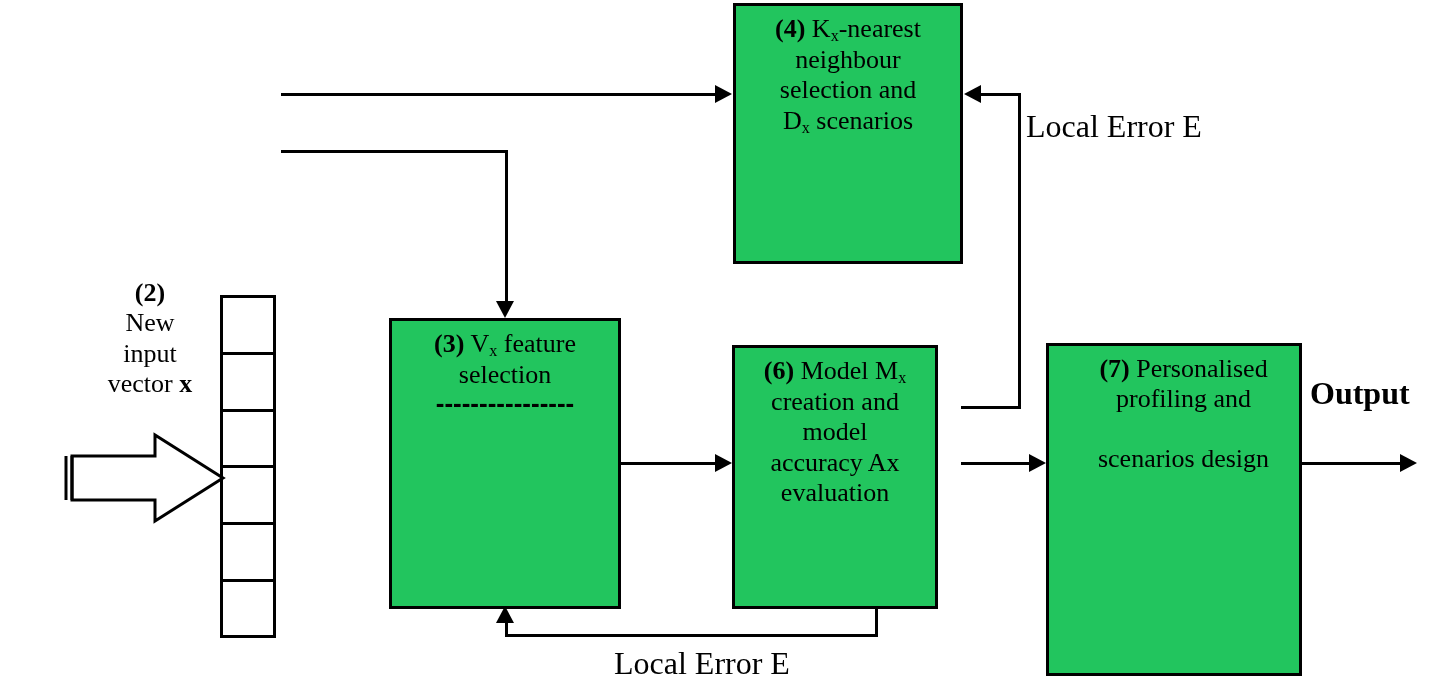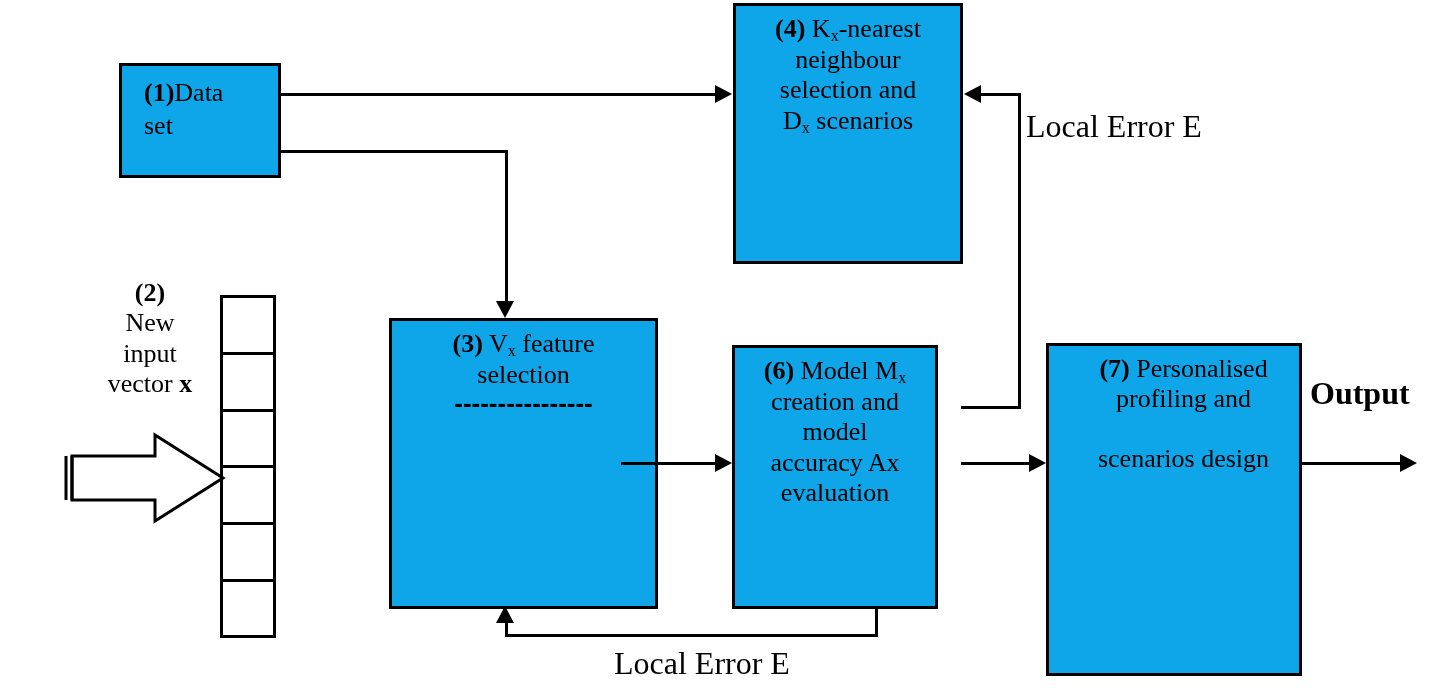--- a/index.html
+++ b/index.html
@@ -12,21 +12,21 @@
     width: 1432px;
     height: 698px;
     background: #ffffff;
     overflow: hidden;
     font-family: "Liberation Serif", "DejaVu Serif", serif;
     color: #000000;
   }
   .box {
     position: absolute;
     border: 3px solid #000;
-    background: #0ea5e9;
+    background: #22c55e;
     box-sizing: border-box;
     text-align: center;
     line-height: 1.16;
   }
   .box-text {
     display: block;
     padding: 8px 6px 0 6px;
     font-size: 26px;
   }
   .num { font-weight: bold; }
@@ -34,21 +34,21 @@
     font-size: 0.62em;
     vertical-align: -0.22em;
     font-weight: normal;
   }
   .box1 {
     left: 119px; top: 63px; width: 162px; height: 115px;
     text-align: left;
   }
   .box1 .box-text { padding: 10px 0 0 22px; font-size: 26px; line-height: 1.28; }
   .box4 { left: 733px; top: 3px; width: 230px; height: 261px; }
-  .box35 { left: 389px; top: 318px; width: 269px; height: 291px; }
+  .box35 { left: 389px; top: 318px; width: 232px; height: 291px; }
   .box6 { left: 732px; top: 345px; width: 206px; height: 264px; }
   .box7 { left: 1046px; top: 343px; width: 256px; height: 333px; padding-left: 19px; }
 
   .sep {
     font-size: 26px;
     letter-spacing: 0px;
     line-height: 0.9;
     margin: 2px 0 4px 0;
     font-weight: bold;
     font-family: "Liberation Sans", sans-serif;
@@ -115,23 +115,20 @@
   }
 
   
   .block-arrow { position: absolute; left: 60px; top: 428px; }
 </style>
 </head>
 <body>
 
 <div id="canvas">
 
-  <div class="box box1">
-    <span class="box-text"><span class="num">(1)</span><span>Data</span><br><span>set</span></span>
-  </div>
 
   <div class="box box4">
     <span class="box-text"><span class="num">(4)</span><span>  K</span><sub>x</sub><span>-nearest</span><br><span>neighbour</span><br><span>selection and</span><br><span>D</span><sub>x</sub><span> scenarios</span></span>
   </div>
 
   <div class="box box35">
     <span class="box-text"><span class="num">(3)</span><span> V</span><sub>x</sub><span> feature</span><br><span>selection</span></span>
     <div class="sep">----------------</div>
   </div>
 

